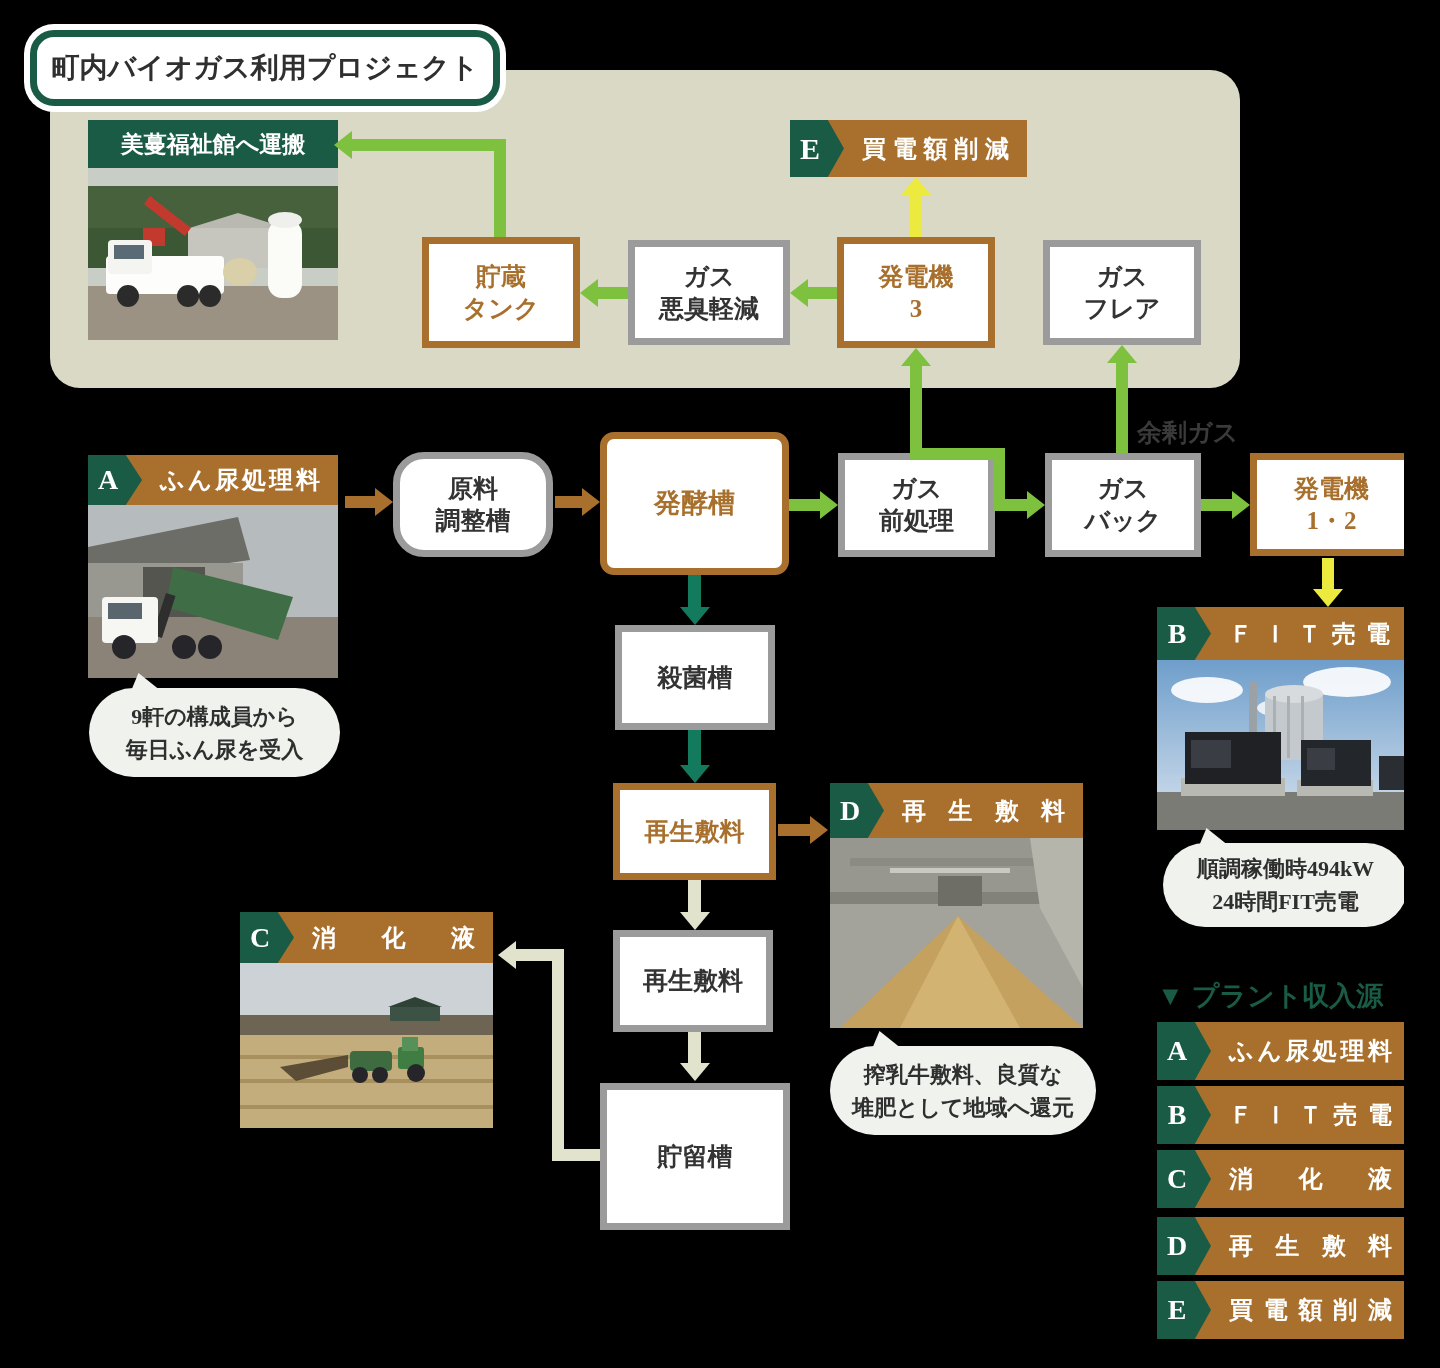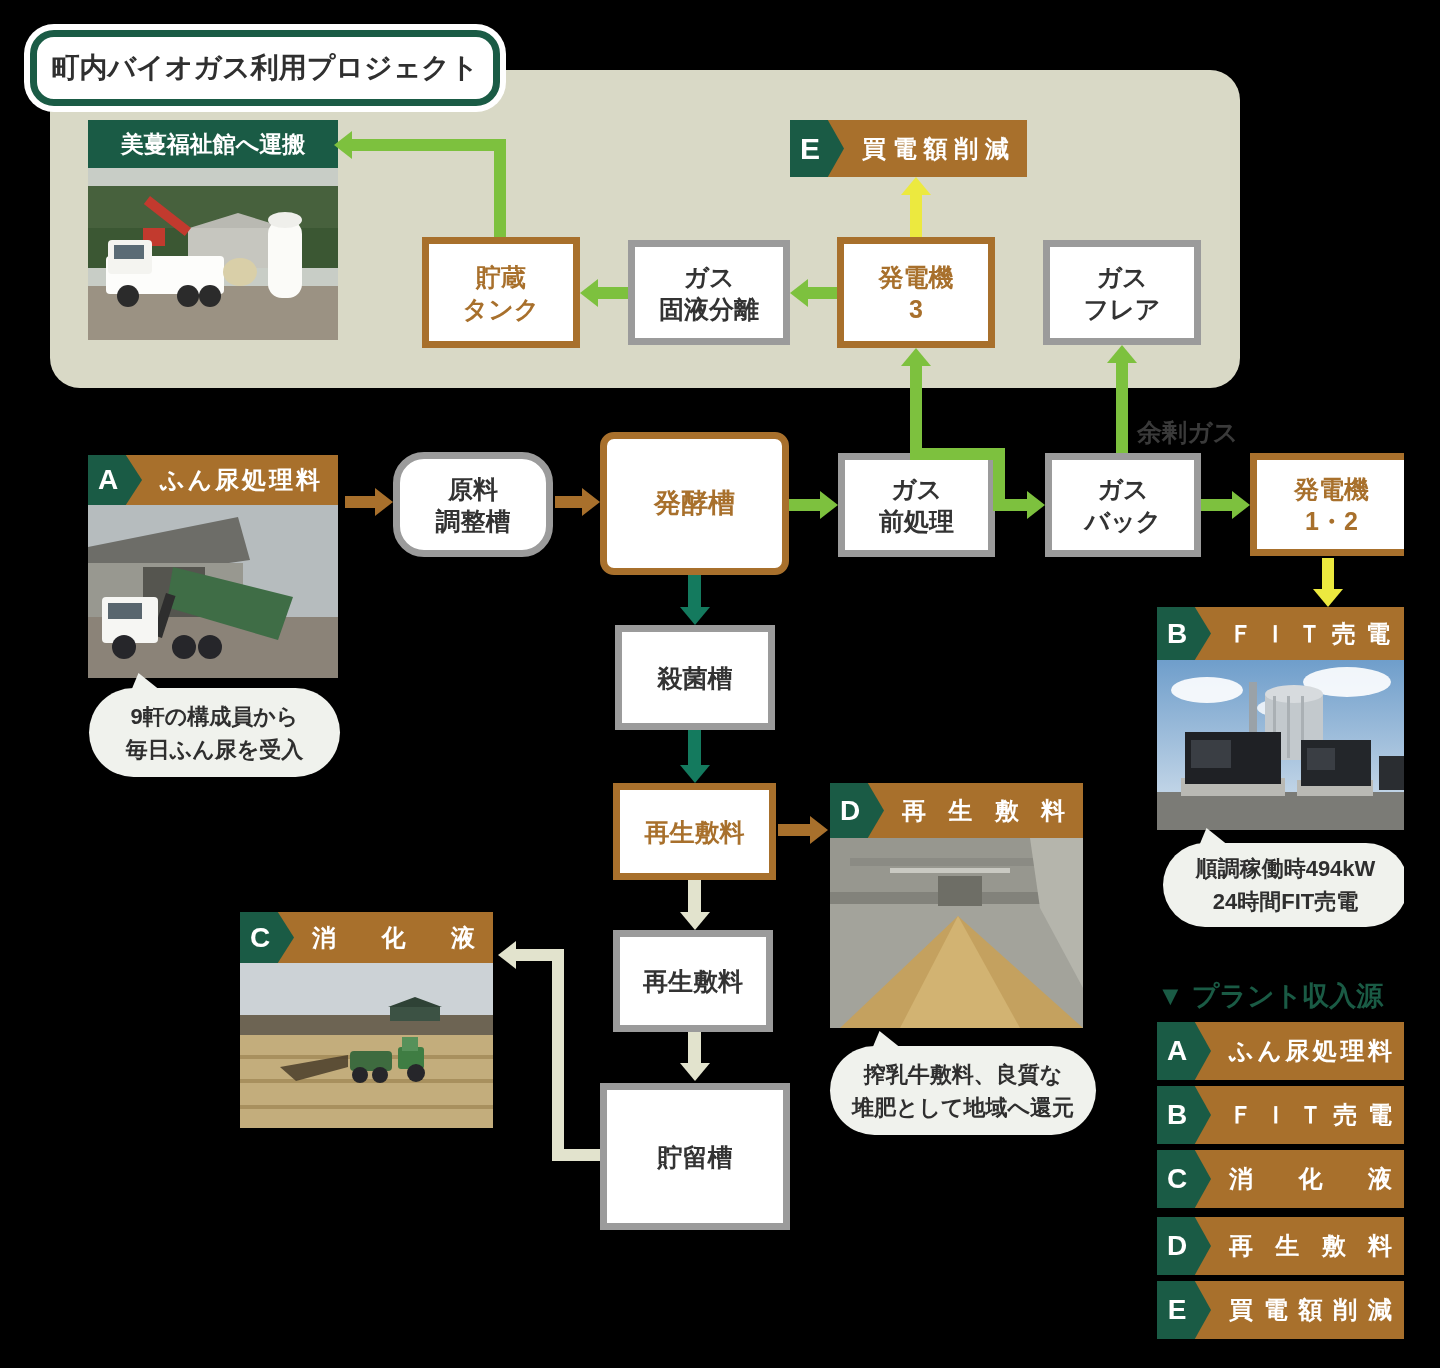--- a/index.html
+++ b/index.html
@@ -1,17 +1,17 @@
 <!DOCTYPE html>
 <html><head>
 <meta charset="utf-8">
 <style>
   html,body{margin:0;padding:0;background:#000;}
   #stage{position:relative;width:1404px;height:1368px;background:#000;overflow:hidden;
-         font-family:Liberation Sans, sans-serif;color:#2f2f2f;}
+         font-family:Liberation Serif, serif;color:#2f2f2f;}
   .abs{position:absolute;}
   
   .panel{background:#d9d9c6;border-radius:30px;}
   
   .title-box{background:#fff;border:7px solid #1a5b45;border-radius:24px;box-shadow:0 0 0 6px #fff;
              display:flex;align-items:center;justify-content:center;font-weight:bold;font-size:28px;}
   
   .box{background:#fff;display:flex;flex-direction:column;align-items:center;justify-content:center;
        font-weight:bold;text-align:center;box-sizing:border-box;}
   .box.gray{border:7px solid #9b9b9b;color:#333;}
@@ -86,21 +86,21 @@
       <ellipse cx="197" cy="52" rx="17" ry="8" fill="#efefeb"></ellipse>
     </svg>
   </div>
 
   <div class="abs box brown" style="left:422px;top:237px;width:158px;height:111px;">
     <span>貯蔵</span>
     <span>タンク</span>
   </div>
   <div class="abs box gray" style="left:628px;top:240px;width:162px;height:105px;">
     <span>ガス</span>
-    <span>固液分離</span>
+    <span>悪臭軽減</span>
   </div>
   <div class="abs box brown" style="left:837px;top:237px;width:158px;height:111px;">
     <span>発電機</span>
     <span>3</span>
   </div>
   <div class="abs box gray" style="left:1043px;top:240px;width:158px;height:105px;">
     <span>ガス</span>
     <span>フレア</span>
   </div>
 

